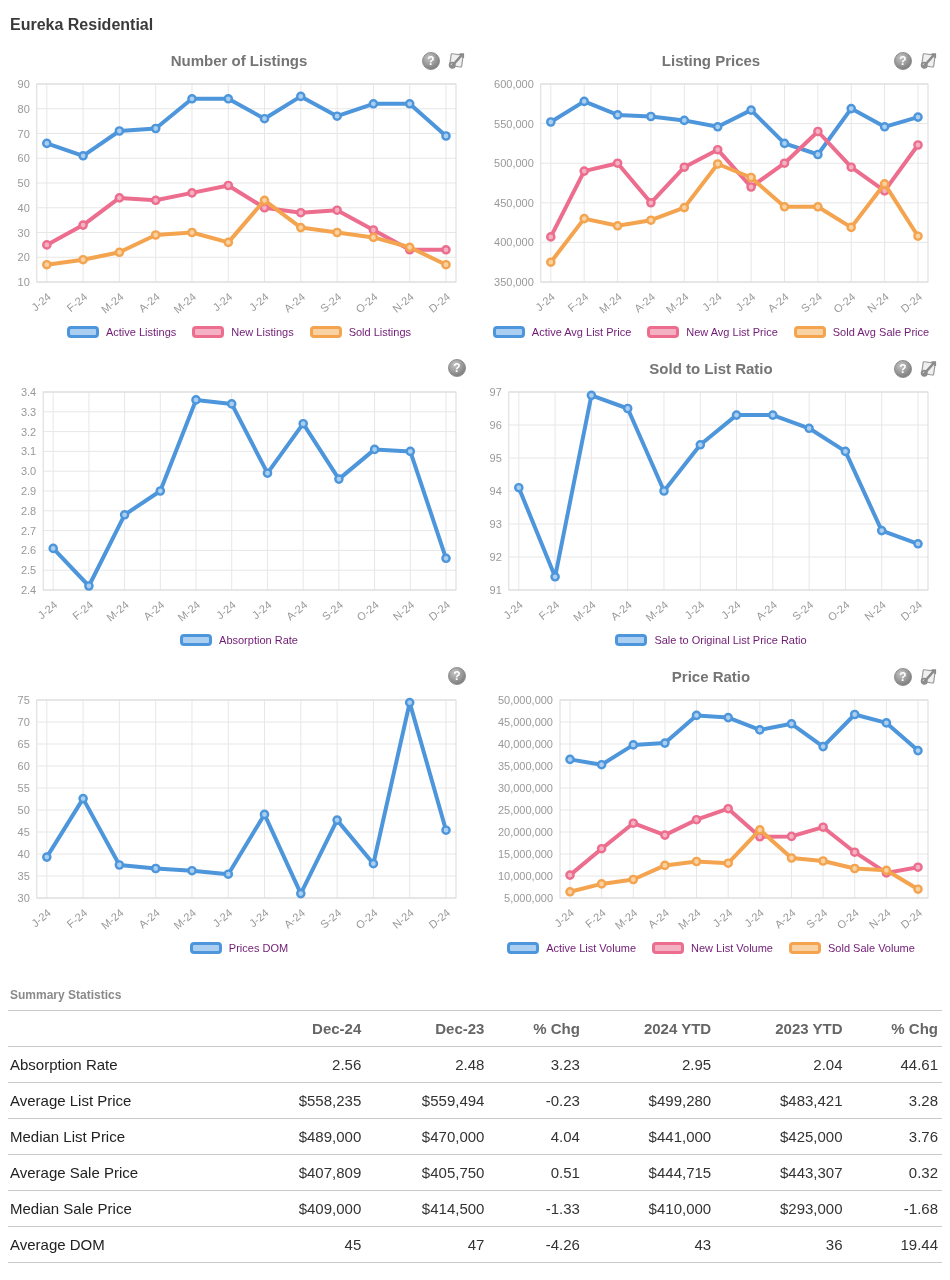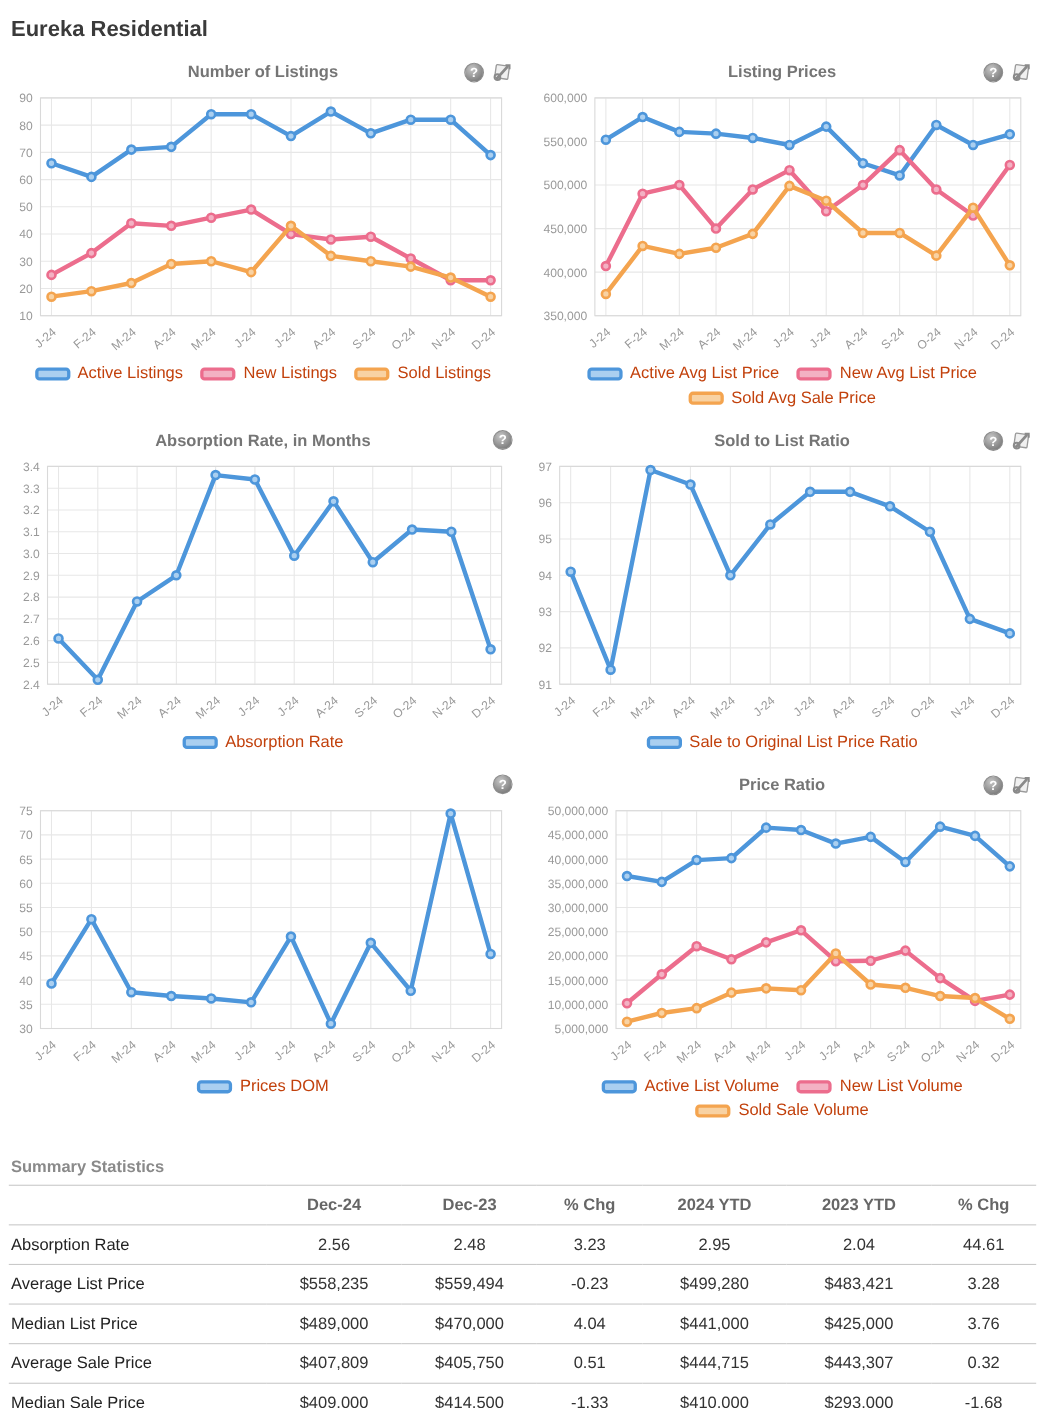--- a/index.html
+++ b/index.html
@@ -4,21 +4,21 @@
 <style>
   * { box-sizing: border-box; }
   html, body { margin: 0; padding: 0; background: #fff; }
   body {
     width: 950px;
     font-family: "Liberation Sans", sans-serif;
     color: #333;
   }
   .page { padding: 6px 8px 4px 8px; }
   .page-title {
-    font-size: 20px; font-weight: bold; color: #3a3a3a;
+    font-size: 16px; font-weight: bold; color: #3a3a3a;
     margin: 10px 0 6px 2px;
   }
   .charts {
     display: grid;
     grid-template-columns: 1fr 1fr;
     column-gap: 10px;
   }
   .chart-cell { position: relative; padding-top: 12px; }
   .chart-head { position: relative; height: 22px; }
   .chart-title {
@@ -41,34 +41,34 @@
   .legend {
     display: flex; flex-wrap: wrap; justify-content: center;
     column-gap: 16px; row-gap: 5px;
     max-width: 440px; margin: 2px auto 10px auto;
   }
   .legend-item { display: flex; align-items: center; gap: 7px; cursor: pointer; }
   .legend-swatch {
     width: 32px; height: 12px; border-radius: 4px;
     border: 3px solid; display: inline-block;
   }
-  .legend-label { font-size: 15px; color: #c2410c; white-space: nowrap; }
+  .legend-label { font-size: 11px; color: #701a75; white-space: nowrap; }
   .summary { margin-top: 24px; }
   .summary-title {
-    font-size: 15px; font-weight: bold; color: #8a8a8a;
+    font-size: 12px; font-weight: bold; color: #8a8a8a;
     margin: 0 0 8px 2px;
   }
   table.summary-table {
     width: 100%; border-collapse: collapse; font-size: 15px;
     border-bottom: 1px solid #c9c9c9;
   }
   table.summary-table th, table.summary-table td {
     border-top: 1px solid #c9c9c9;
     padding: 9px 4px;
-    text-align: center;
+    text-align: right;
     white-space: nowrap;
   }
   table.summary-table th { color: #666; font-weight: bold; }
   table.summary-table td { color: #333; }
   table.summary-table th:first-child,
   table.summary-table td:first-child { text-align: left; padding-left: 2px; }
   table.summary-table td:first-child { color: #222; }
 </style>
 </head>
 <body>
@@ -290,21 +290,20 @@
             <span class="legend-label">New Avg List Price</span>
           </span>
           <span class="legend-item">
             <span class="legend-swatch" style="border-color:#F4A44F;background:#F8D2A3"></span>
             <span class="legend-label">Sold Avg Sale Price</span>
           </span>
         </div>
       </section>
     <section class="chart-cell">
         <div class="chart-head">
-          <div class="chart-title">Absorption Rate, in Months</div>
           <div class="chart-icons">
             <span class="icon-help">?</span>
           </div>
         </div>
         <svg class="chart-canvas" width="458" height="248" viewBox="0 0 458 248">
           <line x1="33.2" y1="206" x2="446" y2="206" stroke="#e7e7e7" stroke-width="1"></line>
           <text x="26.200000000000003" y="210" text-anchor="end" font-size="11" fill="#999999">2.4</text>
           <line x1="33.2" y1="186.2" x2="446" y2="186.2" stroke="#e7e7e7" stroke-width="1"></line>
           <text x="26.200000000000003" y="190.2" text-anchor="end" font-size="11" fill="#999999">2.5</text>
           <line x1="33.2" y1="166.39999999999998" x2="446" y2="166.39999999999998" stroke="#e7e7e7" stroke-width="1"></line>

